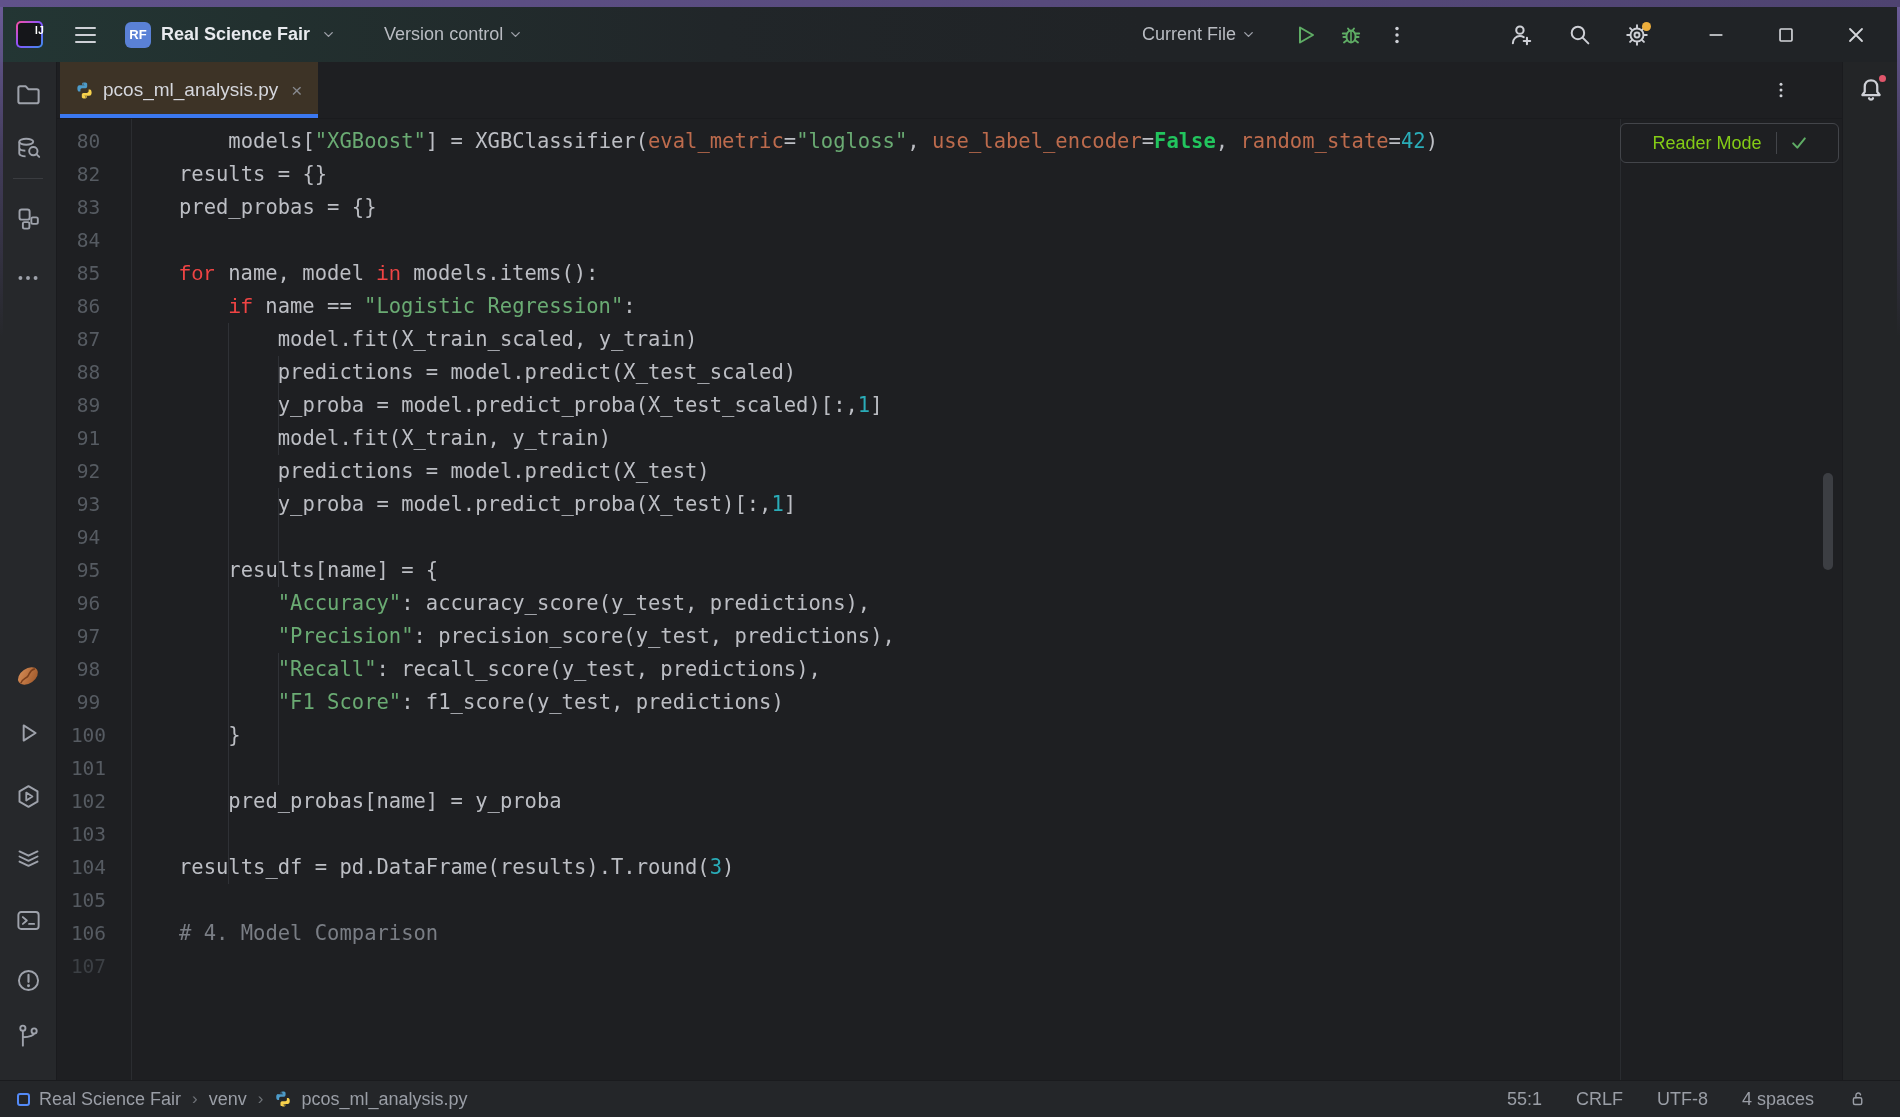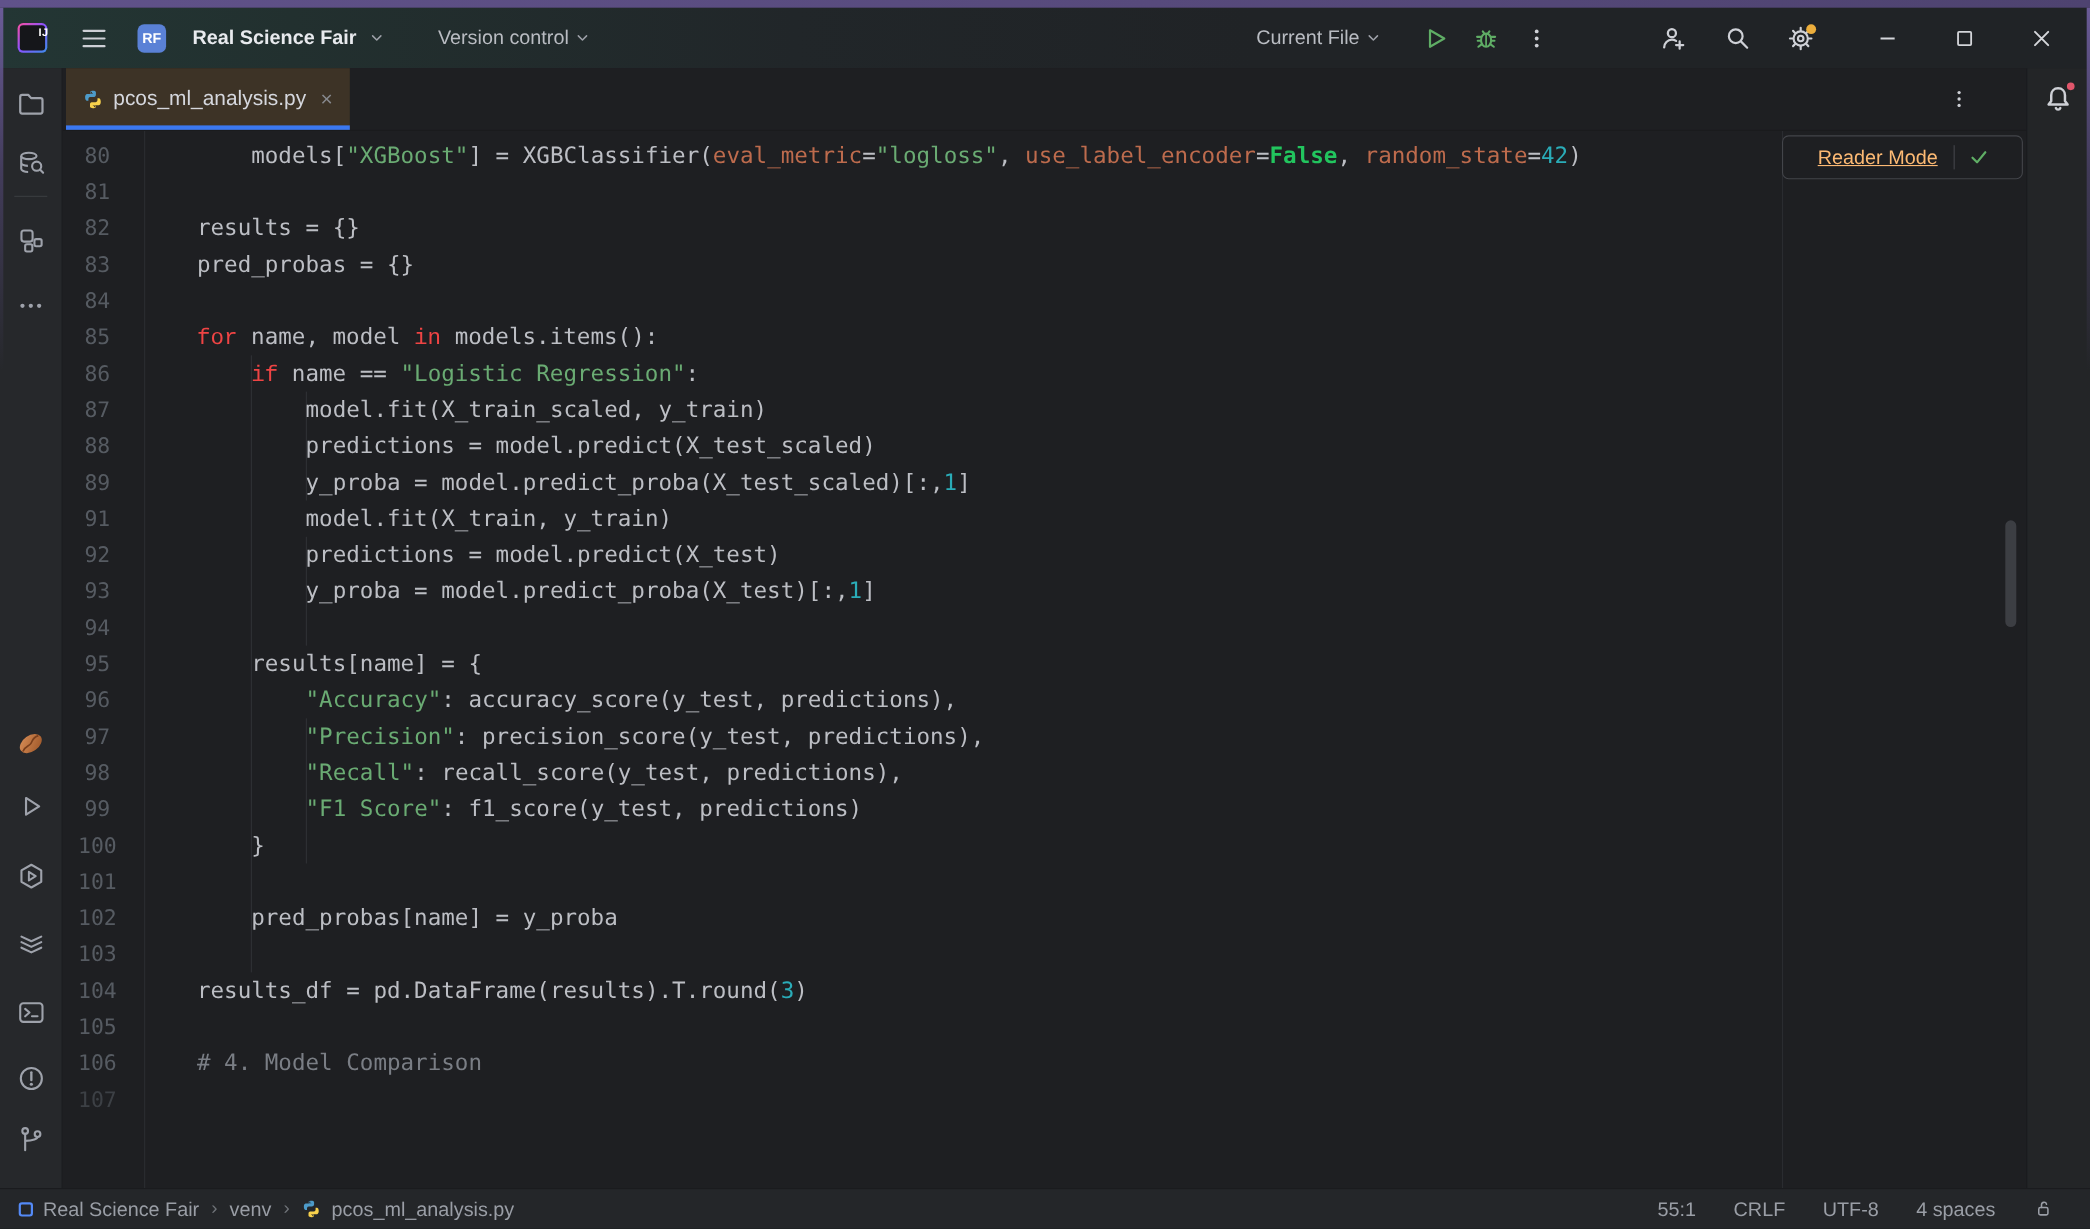--- a/index.html
+++ b/index.html
@@ -23,21 +23,21 @@
   .ide-logo { width:27px; height:27px; border-radius:5px; margin-right:24px;
               background:linear-gradient(135deg,#fc4fa0 0%,#8a53ff 48%,#3b8eea 100%);
               position:relative; }
   .ide-logo .inner { position:absolute; inset:2px; background:#15161a; border-radius:3px;
                      display:flex; align-items:flex-start; justify-content:flex-start; }
   .ide-logo .inner span { font-size:10px; font-weight:bold; color:#fff; letter-spacing:.5px; padding:2px 0 0 17px; }
   .hamburger { width:36px; margin-right:22px; flex-direction:column; gap:5px; }
   .hamburger i { display:block; width:21px; height:2px; background:#ced0d6; border-radius:1px; }
   .proj-badge { width:26px; height:26px; border-radius:6px; background:#5a81d6; color:#fff;
                 font-size:13px; font-weight:bold; display:flex; align-items:center; justify-content:center;
-                margin-right:24px; }
+                margin-right:10px; }
   .proj-name { font-size:18px; font-weight:600; color:#e8eaee; margin-right:6px; }
   .widget { display:flex; align-items:center; gap:5px; font-size:18px; color:#b9bcc2; padding:6px 8px; border-radius:6px; }
   .vcs { margin-left:32px; }
   .tb-right { margin-left:auto; display:flex; align-items:center; }
   .icon-btn { width:38px; height:36px; display:flex; align-items:center; justify-content:center; border-radius:6px; position:relative; }
   .gear-dot { position:absolute; top:5px; right:5px; width:9px; height:9px; border-radius:50%; background:#ecae3c; }
   .win-ctl { width:44px; height:40px; display:flex; align-items:center; justify-content:center; }
 
   
   #sidebar { position:absolute; left:0; top:62px; width:57px; height:1018px; background:#26282b;
@@ -78,21 +78,21 @@
   .tk-s { color:#6aab73; }
   .tk-k { color:#ef4444;font-family:Liberation Mono, monospace; }
   .tk-kb{ color:#22c55e; font-weight:bold; }
   .tk-p { color:#bd6b4d; }
   .tk-n { color:#2aacb8; }
   .tk-c { color:#7a7e85; }
 
   .reader-pill { position:absolute; left:1563px; top:4px; width:219px; height:40px; background:#1e1f22;
                  border:1px solid #43454a; border-radius:6px; display:flex; align-items:center;
                  justify-content:center; gap:0; font-family:"Liberation Sans", sans-serif; }
-  .reader-label { font-size:18px; color:#fdba74; padding:0 14px;text-decoration:underline; }
+  .reader-label { font-size:18px; color:#84cc16; padding:0 14px; }
   .reader-sep { width:1px; height:22px; background:#43454a; }
   .reader-check { padding:0 12px; display:flex; align-items:center; }
 
   .vscroll-thumb { position:absolute; left:1766px; top:354px; width:10px; height:97px;
                    background:#55585f; opacity:.55; border-radius:5px; }
 
   
   #statusbar { position:absolute; left:0; bottom:0; width:100%; height:37px; background:#242629;
                border-top:1px solid #1a1b1e; display:flex; align-items:center; padding:0 32px 0 17px;
                color:#9a9ea6; font-size:18px; }
@@ -338,21 +338,20 @@
   <div id="editor">
     <div class="gutter-line"></div>
     <div class="margin-guide"></div>
     <div class="iguide" style="left:171px; top:204px; height:561px;"></div>
     <div class="iguide" style="left:221px; top:237px; height:99px;"></div>
     <div class="iguide" style="left:221px; top:369px; height:99px;"></div>
     <div class="iguide" style="left:221px; top:534px; height:132px;"></div>
 
     <div id="code-lines">
         <div class="cl"><span class="ln">80</span><span class="ct"><span class="tk-t">    models[</span><span class="tk-s">"XGBoost"</span><span class="tk-t">] = XGBClassifier(</span><span class="tk-p">eval_metric</span><span class="tk-t">=</span><span class="tk-s">"logloss"</span><span class="tk-t">, </span><span class="tk-p">use_label_encoder</span><span class="tk-t">=</span><span class="tk-kb">False</span><span class="tk-t">, </span><span class="tk-p">random_state</span><span class="tk-t">=</span><span class="tk-n">42</span><span class="tk-t">)</span></span></div>
-        <div class="cl"><span class="ln">81</span><span class="ct"></span></div>
         <div class="cl"><span class="ln">82</span><span class="ct"><span class="tk-t">results = {}</span></span></div>
         <div class="cl"><span class="ln">83</span><span class="ct"><span class="tk-t">pred_probas = {}</span></span></div>
         <div class="cl"><span class="ln">84</span><span class="ct"></span></div>
         <div class="cl"><span class="ln">85</span><span class="ct"><span class="tk-k">for</span><span class="tk-t"> name, model </span><span class="tk-k">in</span><span class="tk-t"> models.items():</span></span></div>
         <div class="cl"><span class="ln">86</span><span class="ct"><span class="tk-t">    </span><span class="tk-k">if</span><span class="tk-t"> name == </span><span class="tk-s">"Logistic Regression"</span><span class="tk-t">:</span></span></div>
         <div class="cl"><span class="ln">87</span><span class="ct"><span class="tk-t">        model.fit(X_train_scaled, y_train)</span></span></div>
         <div class="cl"><span class="ln">88</span><span class="ct"><span class="tk-t">        predictions = model.predict(X_test_scaled)</span></span></div>
         <div class="cl"><span class="ln">89</span><span class="ct"><span class="tk-t">        y_proba = model.predict_proba(X_test_scaled)[:,</span><span class="tk-n">1</span><span class="tk-t">]</span></span></div>
         <div class="cl"><span class="ln">91</span><span class="ct"><span class="tk-t">        model.fit(X_train, y_train)</span></span></div>
         <div class="cl"><span class="ln">92</span><span class="ct"><span class="tk-t">        predictions = model.predict(X_test)</span></span></div>

